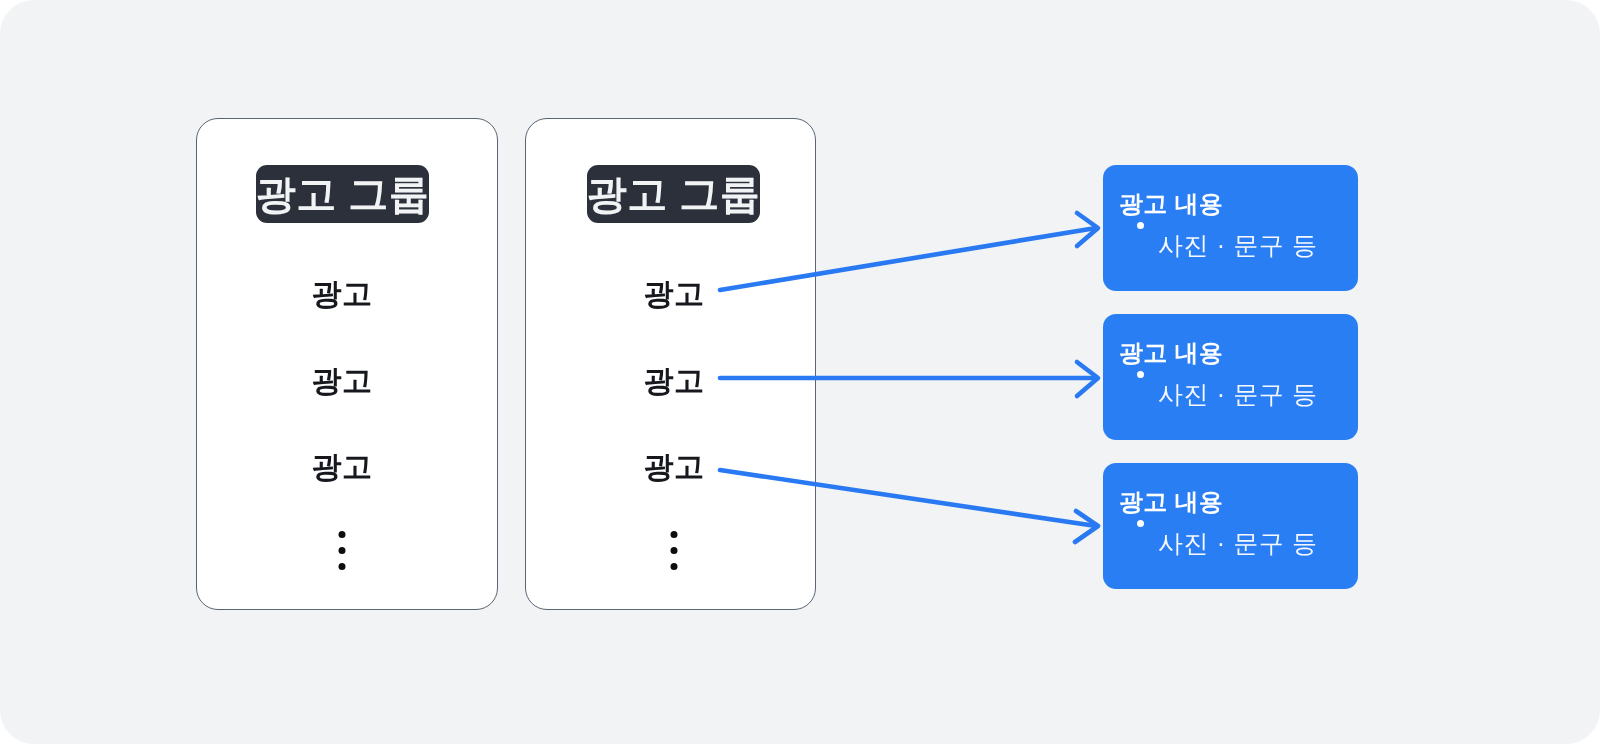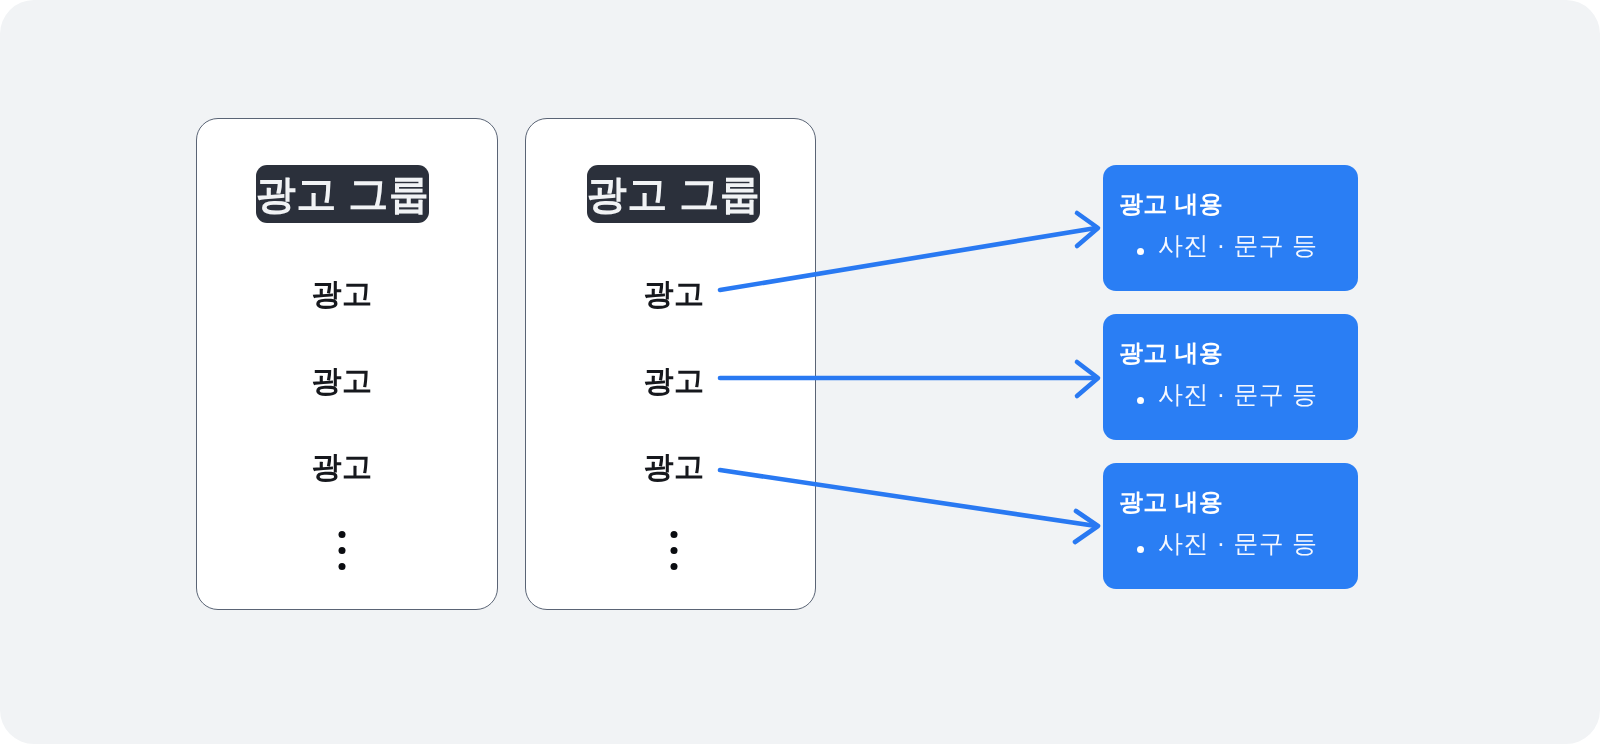--- a/index.html
+++ b/index.html
@@ -109,21 +109,21 @@
   .content-title {
     color: #ffffff;
     font-size: 24px;
     font-weight: bold;
     letter-spacing: 0.3px;
     line-height: 1.1;
     white-space: nowrap;
   }
   .content-bullet {
     display: flex;
-    align-items: flex-end;
+    align-items: flex-start;
     margin-top: 12px;
     padding-left: 18px;
     color: #f5f8ff;
     font-size: 25px;
     font-weight: normal;
     letter-spacing: 0.6px;
     white-space: nowrap;
   }
   .content-bullet .bullet-dot {
     display: inline-block;

